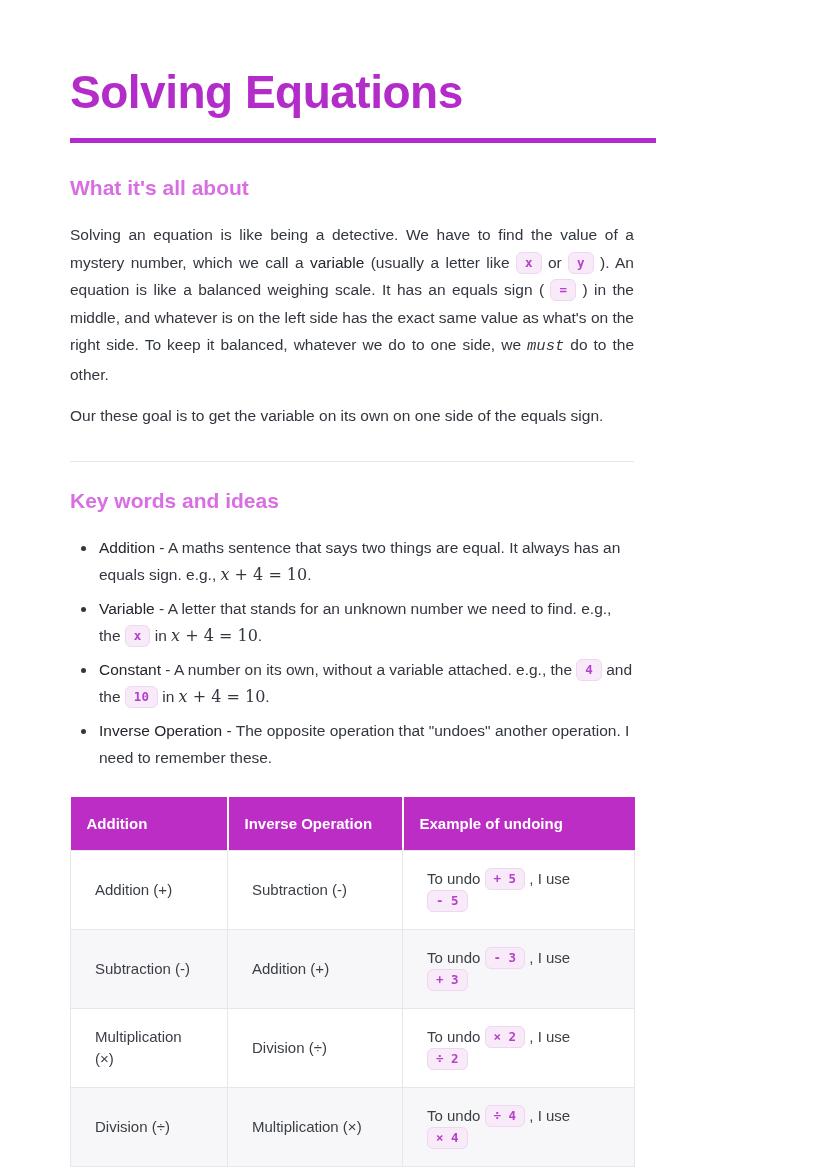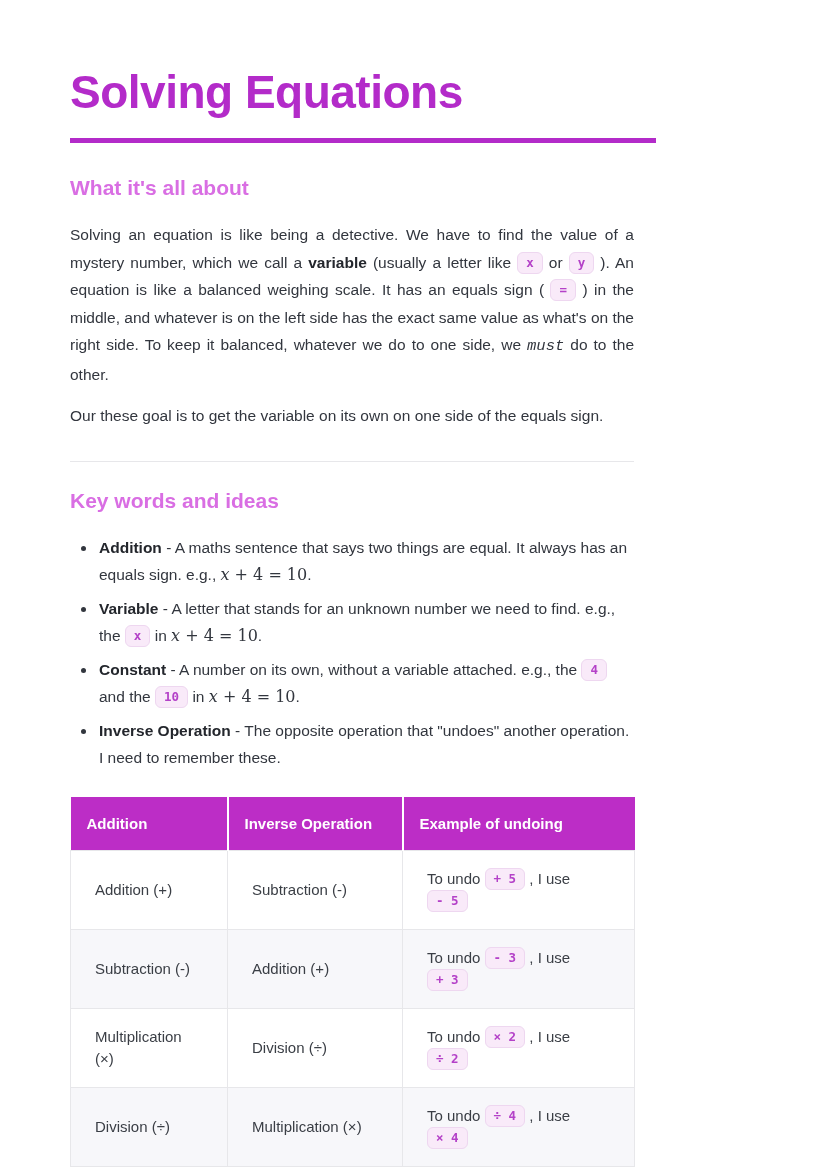--- a/index.html
+++ b/index.html
@@ -64,21 +64,21 @@
     padding-left:27px;
     list-style:disc;
   }
   ul.keyword-list li {
     font-size:15.5px;
     line-height:27px;
     color:var(--body-text,#32363e);
     margin-bottom:7px;
     padding-left:2px;
   }
-  .content strong { font-weight:700; color:#23262c; }
+  .content strong { font-weight:400; color:#23262c; }
   .content em { font-style:italic;font-family:Liberation Mono, monospace; }
   .badge {
     display:inline-block;
     background:var(--badge-bg,#f9eaf9);
     border:1px solid var(--badge-border,#eed7f0);
     border-radius:6px;
     padding:1px 8px 2px;
     font-family:"DejaVu Sans Mono", monospace;
     font-size:12.5px;
     font-weight:700;

